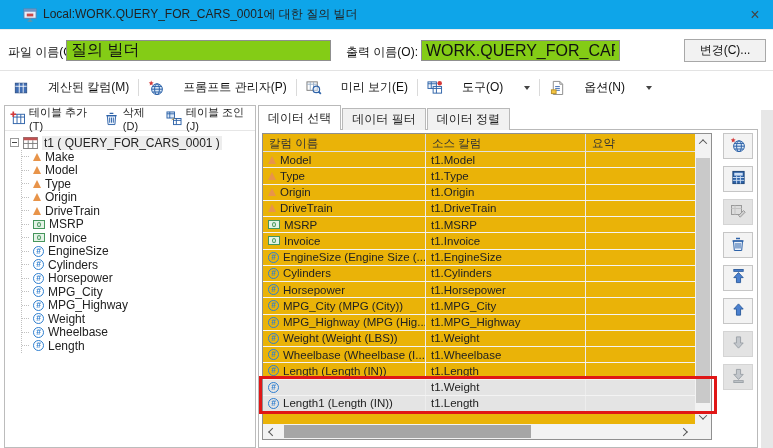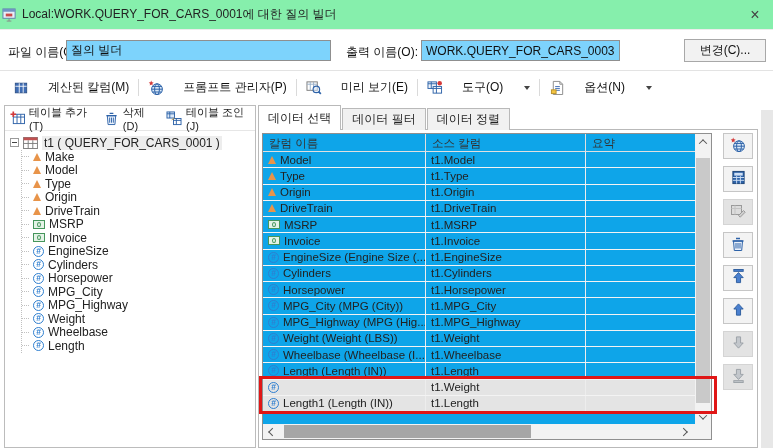--- a/index.html
+++ b/index.html
@@ -1,25 +1,25 @@
 <!DOCTYPE html>
 <html><head>
 <meta charset="utf-8">
 <style>
   * { margin:0; padding:0; box-sizing:border-box; }
   html,body { width:773px; height:448px; background:#fff; overflow:hidden;
     font-family:"Liberation Sans","DejaVu Sans",sans-serif; font-size:12px; color:#1c1c1c; }
-  .titlebar { position:absolute; left:0; top:0; width:773px; height:30px; background:#86efac;
-    border-bottom:1px solid #ececec; display:flex; align-items:center; padding-left:1px; }
+  .titlebar { position:absolute; left:0; top:0; width:773px; height:30px; background:#0ea5e9;
+    border-bottom:1px solid #ececec; display:flex; align-items:center; padding-left:22px; }
   .title-text { margin-left:5px; font-size:12px; color:#222; }
   .close-x { position:absolute; right:8px; top:5px; width:20px; height:20px; text-align:center;
     line-height:19px; font-size:16px; color:#444; cursor:pointer; }
   .form-label { position:absolute; font-size:12px; color:#111; }
-  .txt { position:absolute; height:21px; border:1px solid #8f8f8f; font-size:12px; padding:0 4px;
-    font-family:inherit; background:#7dd3fc; color:#111; }
+  .txt { position:absolute; height:21px; border:1px solid #8f8f8f; font-size:16px; padding:0 4px;
+    font-family:inherit; background:#84cc16; color:#111; }
   #file-label { left:8px; top:44px; }
   #file-input { left:66px; top:40px; width:265px; }
   #out-label { left:346px; top:44px; }
   #out-input { left:421px; top:40px; width:199px; }
   #change-btn { position:absolute; left:684px; top:39px; width:82px; height:23px; background:#f2f2f2;
     border:1px solid #a8a8a8; font-size:12px; font-family:inherit; color:#111; }
   .hsep { position:absolute; left:0; top:70px; width:773px; border-top:1px solid #e3e3e3; }
   .main-toolbar { position:absolute; left:6px; top:75px; height:25px; display:flex; align-items:center; }
   .tb-item { display:flex; align-items:center; gap:19px; padding:3px 7px; font-size:12px; color:#111; cursor:default; }
   .tb-sep { width:1px; height:17px; background:#dadada; margin:0 2px; }
@@ -51,21 +51,21 @@
     border:1px solid #45965c; border-radius:50%; }
   
   .tabs { position:absolute; left:258px; top:106px; height:24px; display:flex; align-items:flex-end; z-index:2; }
   .tab { height:22px; line-height:21px; padding:0 9px; font-size:12px; border:1px solid #b9b9b9;
     border-bottom:none; background:#f1f1f1; margin-right:1px; color:#222; cursor:default; }
   .tab.active { height:25px; line-height:24px; background:#fff; z-index:3; }
   .tab-page { position:absolute; left:258px; top:129px; width:500px; height:319px;
     border:1px solid #b9b9b9; background:#fff; z-index:1; }
   
   .listbox { position:absolute; left:262px; top:133px; width:450px; height:307px;
-    border:1px solid #8f8f8f; background:#0ea5e9; z-index:2; }
+    border:1px solid #8f8f8f; background:#eab308; z-index:2; }
   .lb-header { display:flex; height:18px; border-bottom:1px solid #e0e0e0; font-size:11.5px; color:#333;
     width:432px; }
   .hcell { padding:2px 0 0 6px; border-right:1px solid #e0e0e0; }
   .hcell.c1 { width:163px; }
   .hcell.c2 { width:160px; }
   .hcell.c3 { flex:1; border-right:none; }
   .lb-rows { position:absolute; left:0; top:18px; width:432px; bottom:15px; overflow:hidden; }
   .lb-row { display:flex; height:16.25px; font-size:11.5px; color:#222; border-bottom:1px solid #f3f3f3; }
   .lb-row.selected { background:#e4e4e4; }
   .cell { padding-left:5px; height:100%; display:flex; align-items:center; gap:4px; border-right:1px solid #ededed; overflow:hidden; white-space:nowrap; }

